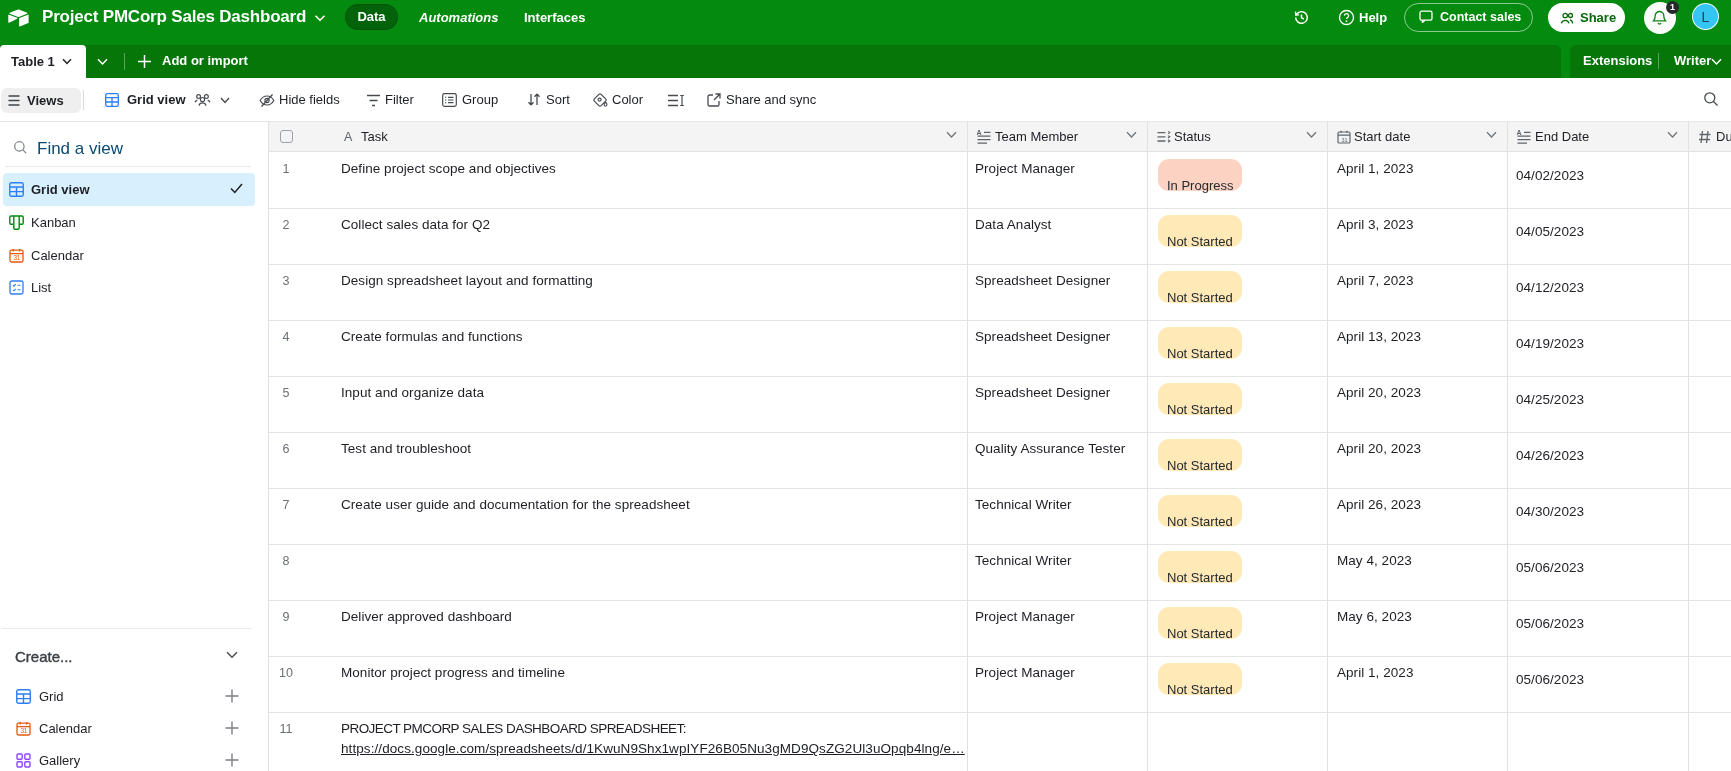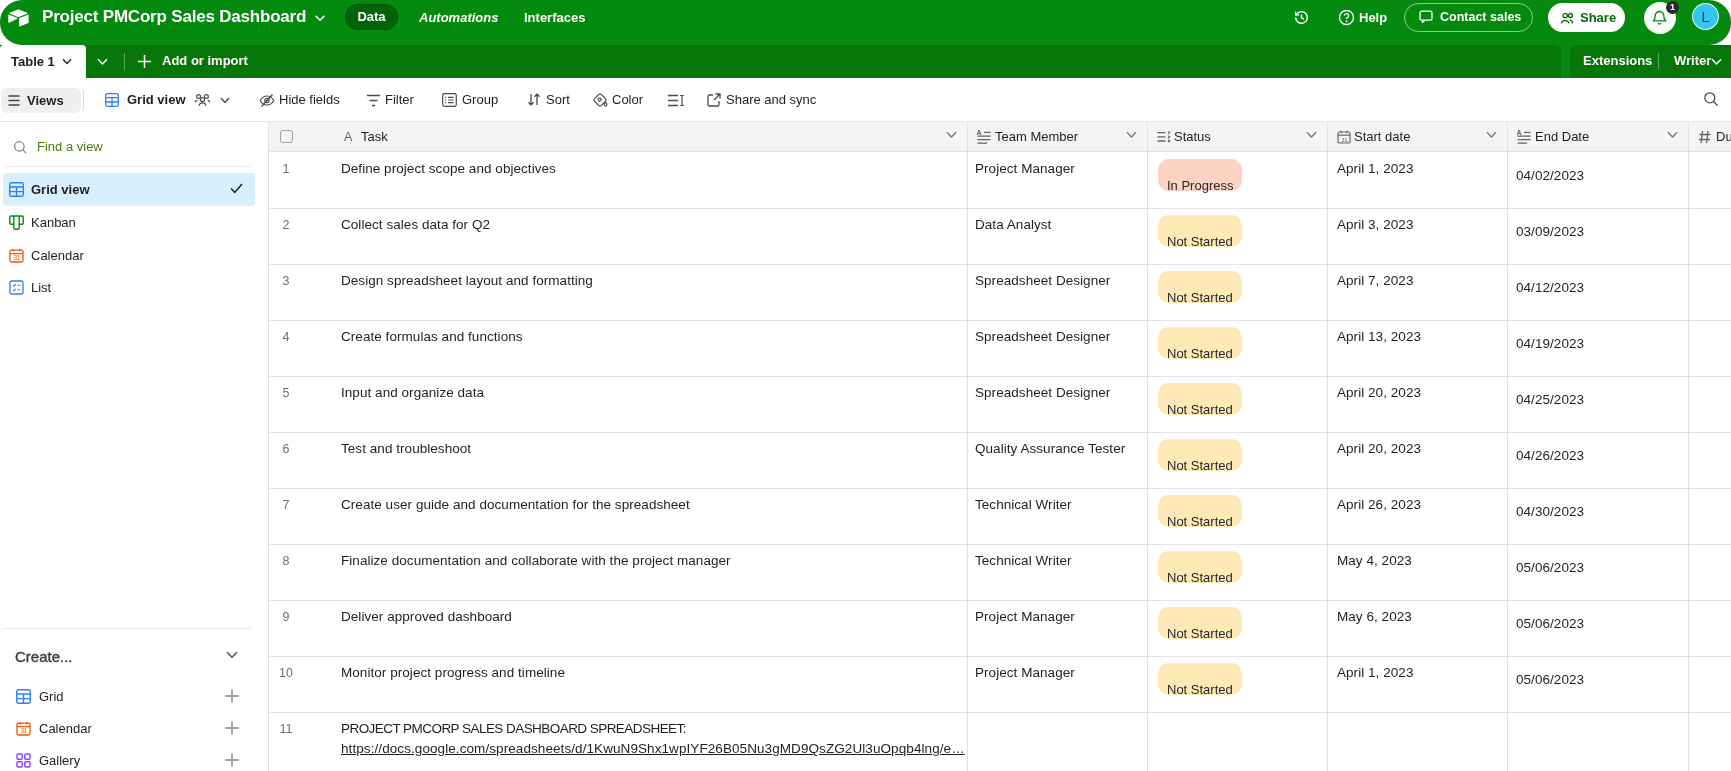--- a/index.html
+++ b/index.html
@@ -1,20 +1,20 @@
 <!DOCTYPE html>
 <html><head>
 <meta charset="utf-8">
 <style>
 * { margin:0; padding:0; box-sizing:border-box; }
 html,body { width:1731px; height:771px; overflow:hidden; }
 body { font-family:"Liberation Sans", sans-serif; position:relative; background:#fff; color:#1d1f25; }
 .abs { position:absolute; }
 
-#topbar { position:absolute; left:0; top:0; width:1731px; height:45px; background:#048a0e;border-radius:22px; }
+#topbar { position:absolute; left:0; top:0; width:1731px; height:45px; background:#048a0e; }
 #topbar .title { position:absolute; left:42px; top:0; height:33px; line-height:33px; font-size:17px; font-weight:700; letter-spacing:-0.2px; color:#fff; }
 .navtab { position:absolute; top:0; height:35px; line-height:35px; color:#fff; font-size:13px; font-weight:600; }
 #tab-data { left:345px; width:53px; text-align:center; background:rgba(0,0,0,.28); border:1px solid rgba(0,0,0,.15); border-radius:13px; top:4px; height:26px; line-height:24px; }
 #tab-auto { left:419px;font-style:italic; }
 #tab-int  { left:524px; }
 .topright-txt { position:absolute; top:0; height:35px; line-height:35px; color:#fff; font-size:13px; font-weight:600; }
 #btn-contact { position:absolute; left:1404px; top:3px; width:129px; white-space:nowrap; text-align:left; height:29px; border:1px solid rgba(255,255,255,.55); border-radius:15px; color:#fff; font-size:13px; font-weight:600; line-height:27px; font-size:12.5px; }
 #btn-share { position:absolute; left:1548px; top:3px; width:77px; white-space:nowrap; height:29px; background:#fff; border-radius:15px; color:#066a0a; font-size:13px; font-weight:600; line-height:29px; }
 #bell { position:absolute; left:1644px; top:2px; width:32px; height:32px; background:#f9fcf9; border-radius:50%; }
 #badge { position:absolute; left:1666px; top:1px; width:13px; height:13px; background:#26292c; border-radius:50%; color:#fff; font-size:9px; line-height:13px; text-align:center; font-weight:600;}
@@ -27,21 +27,21 @@
 #tab1 span { margin-left:11px; }
 .tabbar-txt { position:absolute; top:0; height:33px; line-height:31px; color:#fff; font-size:13px; font-weight:600; }
 
 #toolbar { position:absolute; left:0; top:78px; width:1731px; height:44px; background:#fff; border-bottom:1px solid #e4e6e8; }
 #views-btn { position:absolute; left:1px; top:10px; width:80px; height:25px; background:#efefef; border-radius:6px; }
 #views-btn span { position:absolute; left:26px; top:0; line-height:25px; font-size:13px; font-weight:600; }
 .tb-txt { position:absolute; top:0; height:44px; line-height:43px; font-size:13px; color:#1d1f25; }
 .tb-sep { position:absolute; left:83px; top:12px; width:1px; height:20px; background:#d8dadd; }
 
 #sidebar { position:absolute; left:0; top:122px; width:269px; height:649px; background:#fff; border-right:1px solid #dfe2e4; }
-#findview { position:absolute; left:37px; top:139px; font-size:13px; color:#4d7c0f; }
+#findview { position:absolute; left:37px; top:139px; font-size:17px; color:#0c4a6e; }
 #sb-div1 { position:absolute; left:5px; top:166px; width:246px; height:1px; background:#e8eaec; }
 #sel-view { position:absolute; left:3px; top:173px; width:252px; height:33px; background:#d8f0fd; border-radius:4px; }
 .sb-item { position:absolute; left:31px; font-size:13px; color:#1d1f25; }
 #sb-div2 { position:absolute; left:2px; top:628px; width:250px; height:1px; background:#e8eaec; }
 
 #thead { position:absolute; left:269px; top:122px; width:1462px; height:30px; background:#f4f4f4; border-bottom:1px solid #dfe2e4; }
 .vline { position:absolute; top:122px; height:649px; width:1px; background:#e0e2e5; }
 .row { position:absolute; left:269px; width:1462px; height:56px; background:#fff; }
 .rb { position:absolute; left:269px; width:1462px; height:1px; background:#e2e4e6; }
 .rnum { position:absolute; left:0px; top:10px; width:34px; text-align:center; font-size:12.5px; color:#6b7076; }
@@ -312,21 +312,21 @@
       <div class="pill ip">In Progress</div>
       <div class="c-start">April 1, 2023</div>
       <div class="c-end">04/02/2023</div>
     </div>
     <div class="row" style="top:208px;">
       <div class="rnum">2</div>
       <div class="c-task">Collect sales data for Q2</div>
       <div class="c-tm">Data Analyst</div>
       <div class="pill ns">Not Started</div>
       <div class="c-start">April 3, 2023</div>
-      <div class="c-end">03/09/2023</div>
+      <div class="c-end">04/05/2023</div>
     </div>
     <div class="row" style="top:264px;">
       <div class="rnum">3</div>
       <div class="c-task">Design spreadsheet layout and formatting</div>
       <div class="c-tm">Spreadsheet Designer</div>
       <div class="pill ns">Not Started</div>
       <div class="c-start">April 7, 2023</div>
       <div class="c-end">04/12/2023</div>
     </div>
     <div class="row" style="top:320px;">
@@ -356,21 +356,20 @@
     <div class="row" style="top:488px;">
       <div class="rnum">7</div>
       <div class="c-task">Create user guide and documentation for the spreadsheet</div>
       <div class="c-tm">Technical Writer</div>
       <div class="pill ns">Not Started</div>
       <div class="c-start">April 26, 2023</div>
       <div class="c-end">04/30/2023</div>
     </div>
     <div class="row" style="top:544px;">
       <div class="rnum">8</div>
-      <div class="c-task">Finalize documentation and collaborate with the project manager</div>
       <div class="c-tm">Technical Writer</div>
       <div class="pill ns">Not Started</div>
       <div class="c-start">May 4, 2023</div>
       <div class="c-end">05/06/2023</div>
     </div>
     <div class="row" style="top:600px;">
       <div class="rnum">9</div>
       <div class="c-task">Deliver approved dashboard</div>
       <div class="c-tm">Project Manager</div>
       <div class="pill ns">Not Started</div>

